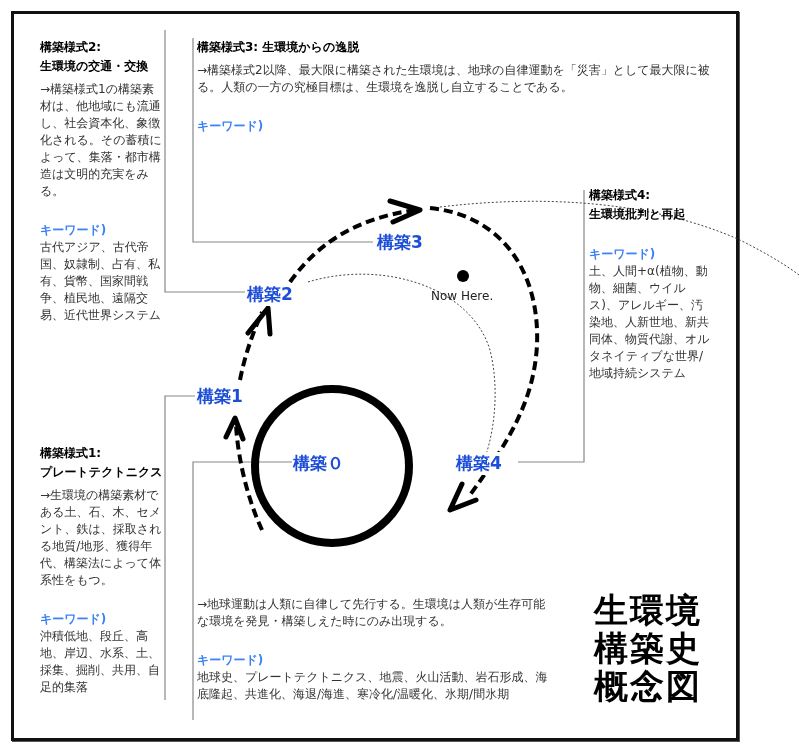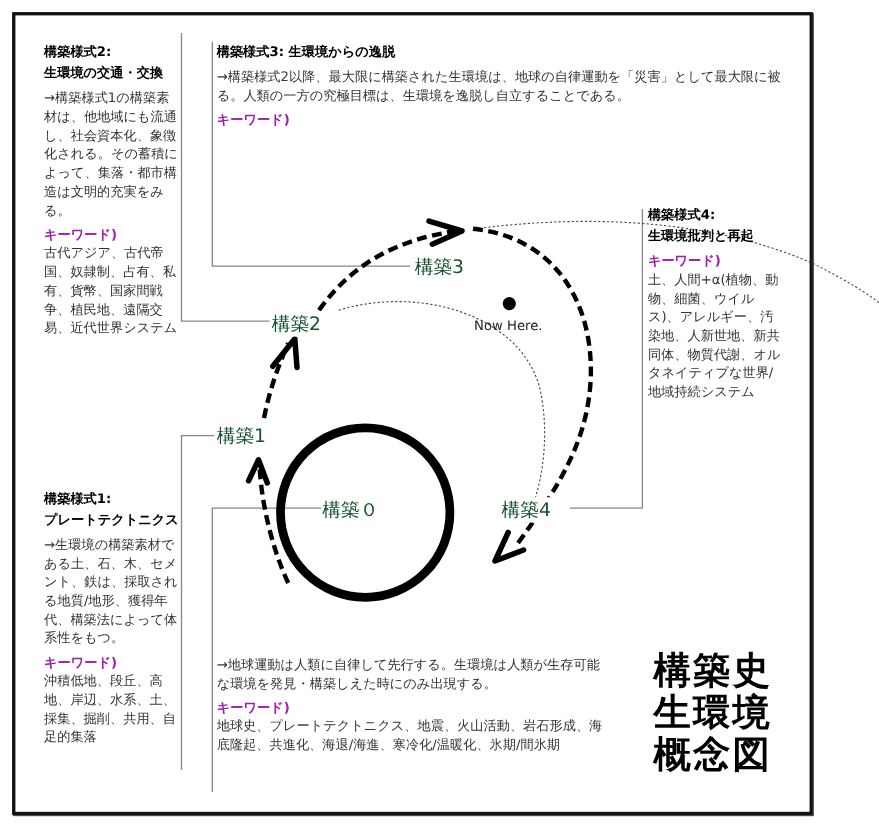--- a/index.html
+++ b/index.html
@@ -4,23 +4,23 @@
 <style>
   html, body { margin: 0; padding: 0; background: #ffffff; }
   body { width: 799px; height: 750px; position: relative; overflow: hidden;
          font-family: "DejaVu Sans", "Liberation Sans", sans-serif; color: #222; }
   .frame { position: absolute; left: 11px; top: 11px; width: 722px; height: 724px;
            border: 3px solid #111; box-shadow: 1px 1px 0 #555; }
   svg.lines { position: absolute; left: 0; top: 0; width: 799px; height: 750px; }
   .block { position: absolute; }
   .title { font-weight: bold; font-size: 12px; line-height: 19px; color: #000000; }
   .body { font-size: 12px; line-height: 17px; color: #333; margin-top: 5px; }
-  .kw-title { font-weight: bold; font-size: 12px; line-height: 17px; color: #a21caf; margin-top: 5px; }
+  .kw-title { font-weight: bold; font-size: 12px; line-height: 17px; color: #3b82f6; margin-top: 22px; }
   .kw { font-size: 12px; line-height: 17px; color: #333; }
-  .node { position: absolute; font-weight: normal; font-size: 17px; color: #14532d; white-space: nowrap; background: #fff; padding: 0 1px; }
+  .node { position: absolute; font-weight: bold; font-size: 17px; color: #1d4ed8; white-space: nowrap; background: #fff; padding: 0 1px; }
   .now { position: absolute; font-size: 12px; color: #222; }
   .bigtitle { position: absolute; left: 594px; top: 591px; font-weight: bold; font-size: 34px; line-height: 38px; color: #000; letter-spacing: 2px; }
   .bigtitle div { white-space: nowrap; }
 </style>
 </head>
 <body>
 
 <div class="frame"></div>
 
 <svg class="lines" viewBox="0 0 799 750">
@@ -102,16 +102,16 @@
   <div class="kw">沖積低地、段丘、高地、岸辺、水系、土、採集、掘削、共用、自足的集落</div>
 </div>
 
 <div class="block" style="left:197px; top:591px; width:360px;">
   <div class="body">→地球運動は人類に自律して先行する。生環境は人類が生存可能な環境を発見・構築しえた時にのみ出現する。</div>
   <div class="kw-title">キーワード)</div>
   <div class="kw">地球史、プレートテクトニクス、地震、火山活動、岩石形成、海底隆起、共進化、海退/海進、寒冷化/温暖化、氷期/間氷期</div>
 </div>
 
 <div class="bigtitle">
+  <div>生環境</div>
   <div>構築史</div>
-  <div>生環境</div>
   <div>概念図</div>
 </div>
 
 </body></html>

